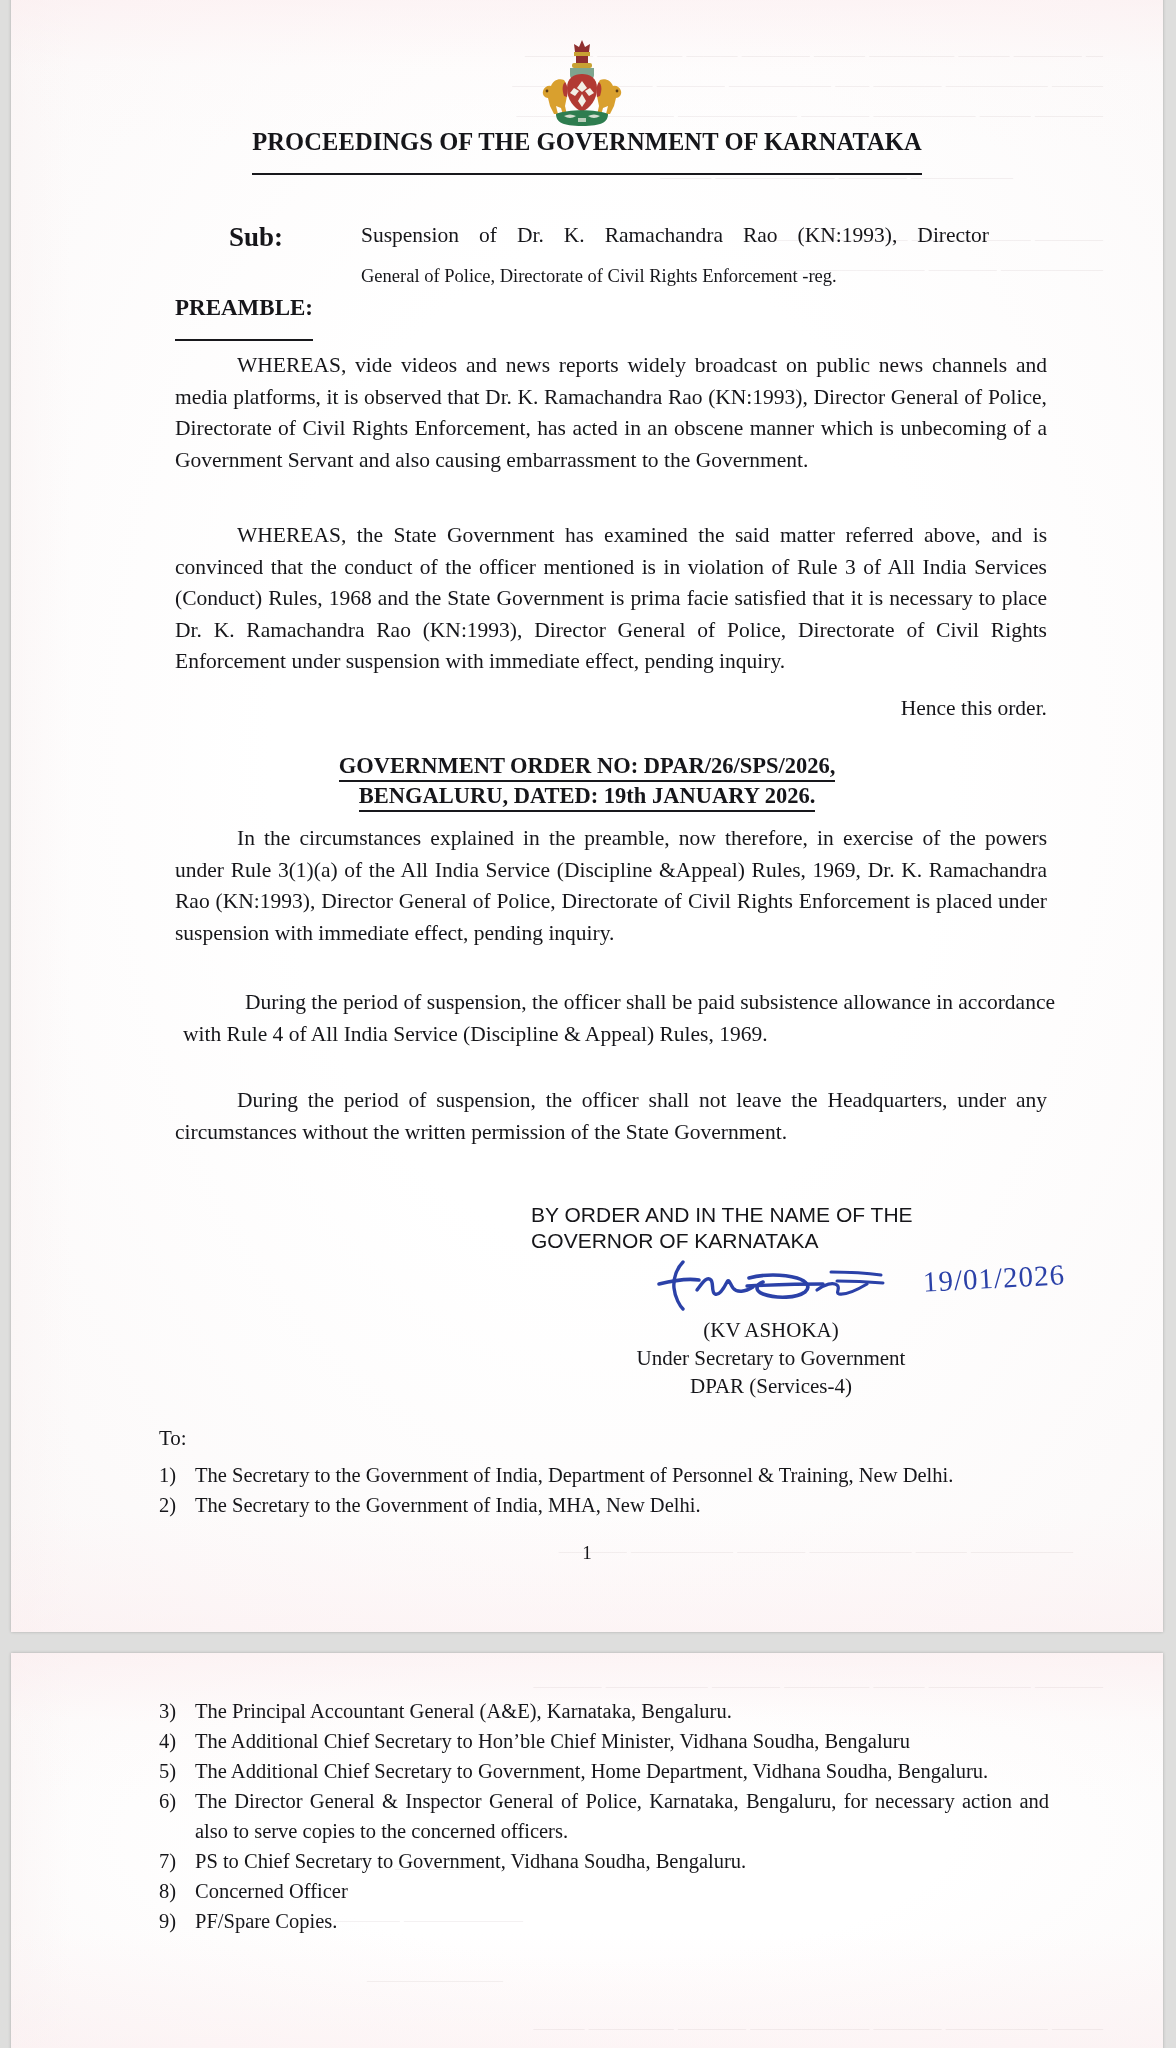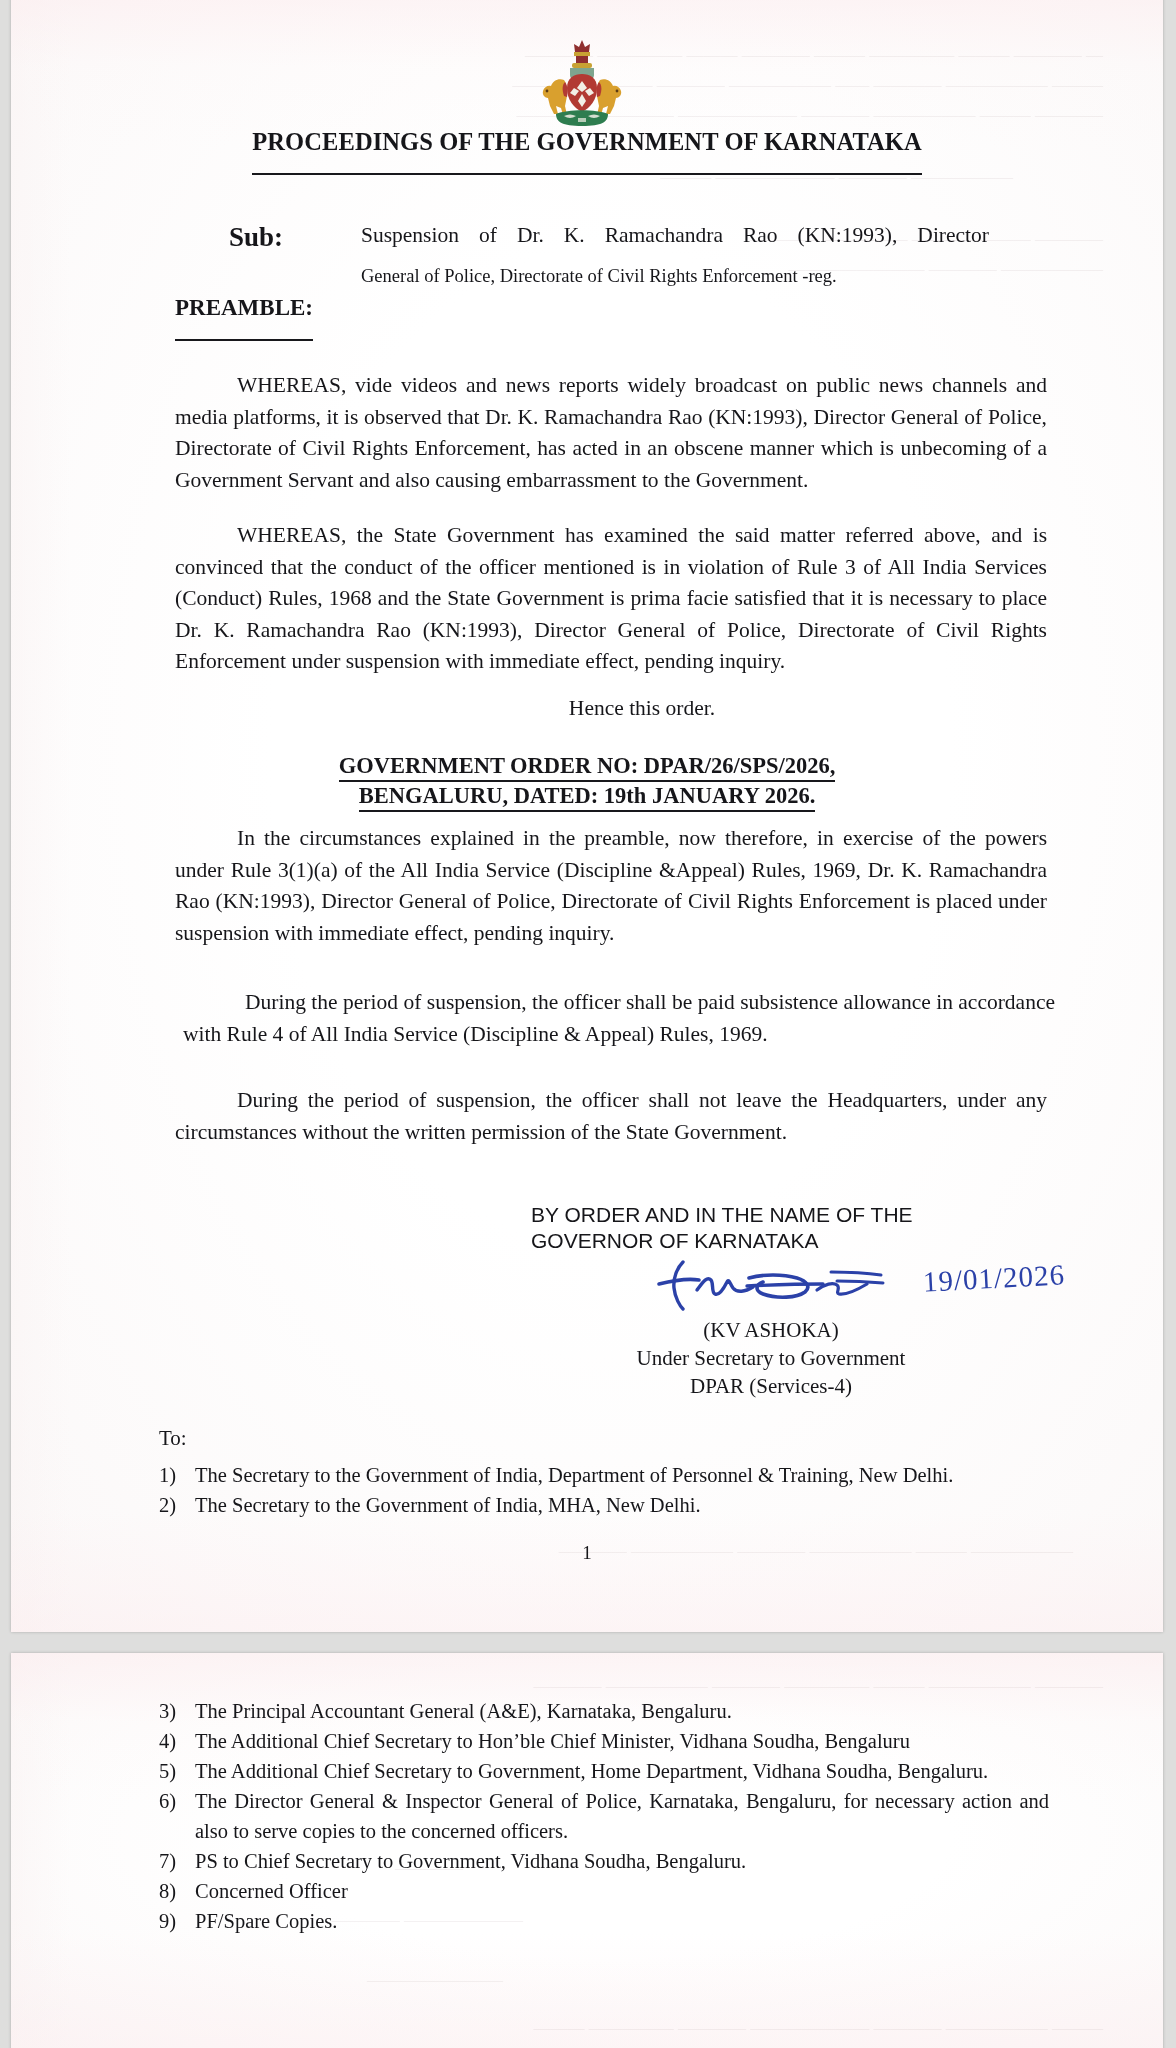--- a/index.html
+++ b/index.html
@@ -128,23 +128,23 @@
 
   .para {
     position: absolute;
     left: 164px;
     width: 872px;
     font-size: 21.5px;
     line-height: 31.5px;
     text-align: justify;
     text-indent: 62px;
   }
-  #p-whereas1 { top: 374px; }
+  #p-whereas1 { top: 354px; }
   #p-whereas2 { top: 524px; }
-  #p-hence   { top: 697px; text-indent: 62px; text-align: center; }
+  #p-hence   { top: 697px; text-indent: 62px; text-align: right; }
 
   .go-head {
     position: absolute;
     left: 0; right: 0;
     top: 755px;
     text-align: center;
     font-size: 22.5px;
     font-weight: bold;
     line-height: 30px;
   }

